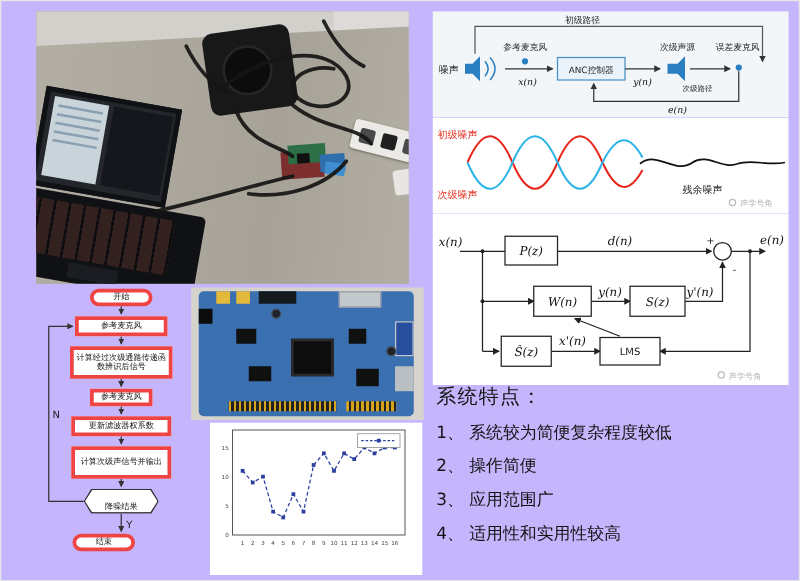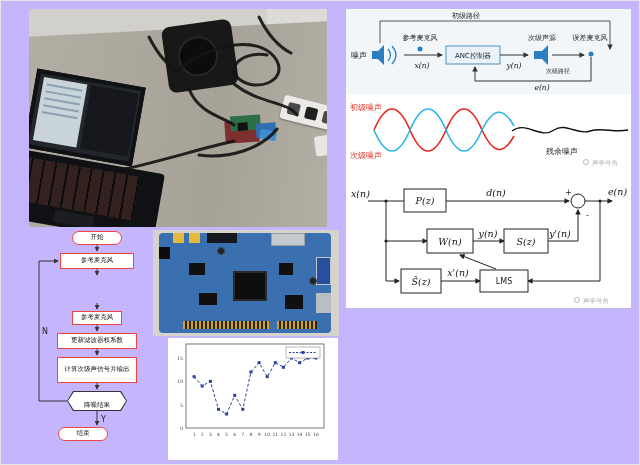--- a/index.html
+++ b/index.html
@@ -9,21 +9,21 @@
 .page{position:absolute;inset:0;background:#c4b5fd;border:1px solid #e6e6e6}
 svg text{font-family:"DejaVu Sans",sans-serif}
 .t6{font-size:6px;fill:#222}
 .t7{font-size:7px;fill:#222}
 .t8{font-size:8px;fill:#222}
 .ti{font-style:italic;font-family:"DejaVu Serif",serif;fill:#111}
 .t7i{font-size:7.5px}
 .t9i{font-size:9.5px}
 .red{fill:#e33022}
 .wm{font-size:6.5px;fill:#b3b3b3}
-.fc{position:absolute;border:1px solid #ef4444;background:#fff;font-size:6.5px;line-height:1.15;display:flex;align-items:center;justify-content:center;text-align:center;color:#111;padding:1px}
+.fc{position:absolute;border:3px solid #ef4444;background:#fff;font-size:6.5px;line-height:1.15;display:flex;align-items:center;justify-content:center;text-align:center;color:#111;padding:1px}
 .oval{border-radius:9px}
 .fc-d{position:absolute;background:#333;clip-path:polygon(10% 0,90% 0,100% 50%,90% 100%,10% 100%,0% 50%)}
 .fc-d-in{position:absolute;inset:1px;background:#fff;clip-path:polygon(10% 0,90% 0,100% 50%,90% 100%,10% 100%,0% 50%);display:flex;align-items:flex-end;justify-content:center;font-size:6.5px;color:#111}
 .feat-title{font-size:16px;color:#141414;letter-spacing:1px}
 .feat-item{font-size:13.5px;color:#141414;margin-top:9px}
 .feat-item:first-of-type{margin-top:24px}
 .tick{font-size:4.5px;fill:#444;text-anchor:middle}
 .yt{text-anchor:end}
 </style>
 </head>
@@ -161,20 +161,27 @@
     <text x="5" y="26" class="ti t9i">x(n)</text>
     <text x="150" y="25" class="ti t9i" text-anchor="middle">d(n)</text>
     <text x="262" y="24" class="ti t9i">e(n)</text>
     <text x="142" y="66" class="ti t9i" text-anchor="middle">y(n)</text>
     <text x="214" y="66" class="ti t9i" text-anchor="middle">y'(n)</text>
     <text x="112" y="105" class="ti t9i" text-anchor="middle">x'(n)</text>
     <circle cx="231" cy="129" r="2.5" fill="none" stroke="#bbb" stroke-width="1"></circle>
     <text x="237" y="132" class="wm">声学号角</text>
   </svg>
 
+  <div class="abs" style="left:348px;top:306px;width:282px">
+    <div class="feat-title">系统特点：</div>
+    <div class="feat-item">1、 系统较为简便复杂程度较低</div>
+    <div class="feat-item">2、 操作简便</div>
+    <div class="feat-item">3、 应用范围广</div>
+    <div class="feat-item">4、 适用性和实用性较高</div>
+  </div>
 
   <div class="abs" style="left:30px;top:230px;width:125px;height:234px">
     <svg class="abs" style="left:0;top:0" width="125" height="234">
       <defs>
         <marker id="a3" viewBox="0 0 6 6" markerWidth="5" markerHeight="5" refX="5" refY="3" orient="auto">
             <path d="M0,0 L6,3 L0,6 z" fill="#333"></path>
           </marker>
       </defs>
       <g stroke="#333" stroke-width="1" fill="none">
         <line x1="66" y1="14" x2="66" y2="20" marker-end="url(#a3)"></line>
@@ -184,20 +191,21 @@
         <line x1="66" y1="118" x2="66" y2="124" marker-end="url(#a3)"></line>
         <line x1="66" y1="152" x2="66" y2="158" marker-end="url(#a3)"></line>
         <line x1="66" y1="180" x2="66" y2="194" marker-end="url(#a3)"></line>
         <polyline points="36,170 8,170 8,30 27,30" marker-end="url(#a3)"></polyline>
       </g>
       <text x="11" y="103" class="t8">N</text>
       <text x="70" y="191" class="t8">Y</text>
     </svg>
     <div class="fc oval" style="left:41px;top:0;width:50px;height:14px">开始</div>
     <div class="fc" style="left:29px;top:22px;width:74px;height:16px">参考麦克风</div>
+    <div class="fc" style="left:25px;top:46px;width:82px;height:26px">计算经过次级通路传递函数辨识后信号</div>
     <div class="fc" style="left:41px;top:80px;width:50px;height:14px">参考麦克风</div>
     <div class="fc" style="left:26px;top:126px;width:80px;height:26px">计算次级声信号并输出</div>
     <div class="fc" style="left:26px;top:102px;width:80px;height:16px">更新滤波器权系数</div>
     <div class="fc-d" style="left:36px;top:160px;width:60px;height:20px">
       <div class="fc-d-in">
           <span>降噪结果</span>
         </div>
     </div>
     <div class="fc oval" style="left:27px;top:196px;width:50px;height:14px">结束</div>
   </div>

